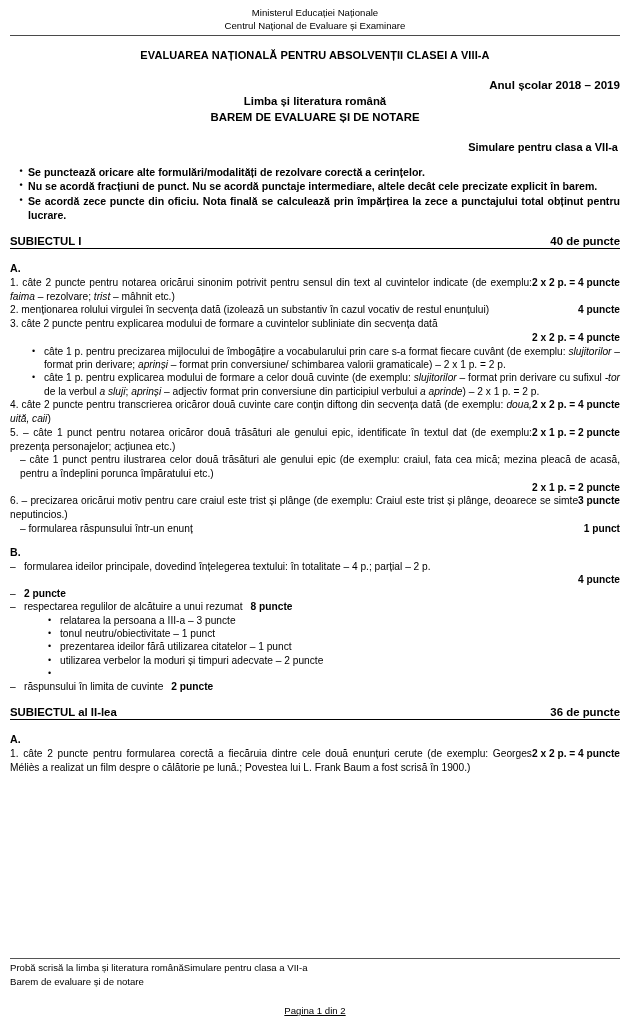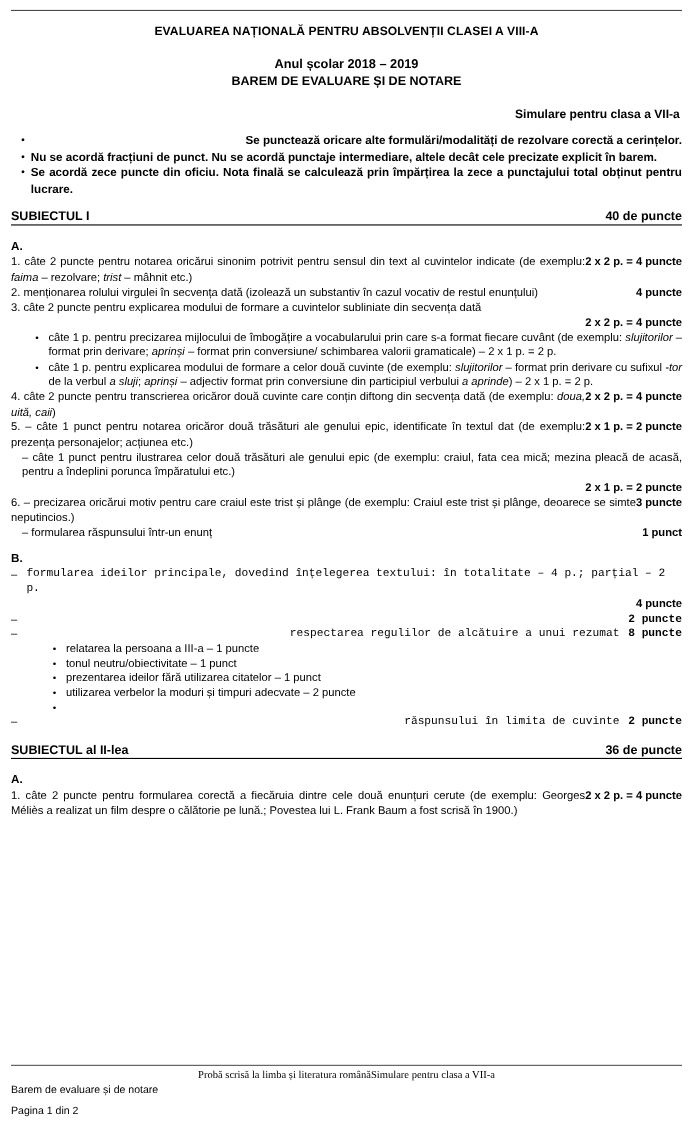--- a/index.html
+++ b/index.html
@@ -44,20 +44,21 @@
   .t-main {
     font-weight: bold;
     font-size: 11px;
     margin-top: 12px;
     letter-spacing: .1px;
   }
   .t-year {
     font-weight: bold;
     font-size: 11.6px;
     margin-top: 14px;
+    text-align: right;
   }
   .t-proba {
     font-weight: bold;
     font-size: 11.4px;
     margin-top: 15px;
   }
   .t-limba {
     font-weight: bold;
     font-size: 11.4px;
     margin-top: 2px;
@@ -93,21 +94,21 @@
     flex: 0 0 14px;
     text-align: center;
     font-size: 9px;
     line-height: 1.5;
     padding-left: 4px;
   }
   .intro .bullet-text {
     flex: 1 1 auto;
     text-align: justify;
   }
-  .intro .bullet-text.nojust { text-align: right; }
+  .intro .bullet-text.nojust { text-align: left; }
 
   
   .section-head {
     display: flex;
     align-items: baseline;
     justify-content: space-between;
     font-weight: bold;
     font-size: 11.4px;
     border-bottom: 1.6px solid #000;
     padding-bottom: 0px;
@@ -168,23 +169,22 @@
     display: flex;
     align-items: flex-start;
   }
   .dash-row .dm {
     flex: 0 0 14px;
     width: 14px;
   }
   .dash-row .dt {
     flex: 1 1 auto;
     display: flex;
-    justify-content: flex-end;
+    justify-content: flex-start;
     gap: 8px;
-    font-family: Liberation Mono, monospace;
   }
   .dash-row .dt .dtext { text-align: left; }
   .dash-row .dt .dpts  { font-weight: bold; white-space: nowrap; }
 
   .b-bullet {
     display: flex;
     align-items: flex-start;
     margin-left: 38px;
   }
   .b-bullet .bm {
@@ -203,45 +203,50 @@
     right: 10px;
     bottom: 6px;
   }
   .footer .frule {
     border: 0;
     border-top: 1.1px solid #555;
     margin: 0 0 2px 0;
   }
   .footer .frow {
     display: flex;
-    justify-content: center;
+    justify-content: flex-start;
     font-size: 9.6px;
     line-height: 1.42;
-    font-family: Liberation Serif, serif;
   }
   .footer .fleft-2 {
     font-size: 9.6px;
     line-height: 1.42;
   }
   .footer .fpage {
-    text-align: left;
+    text-align: center;
     font-size: 9.6px;
-    margin-top: 7px;
+    margin-top: 17px;
+    text-decoration: underline;
   }
 </style>
 </head>
 <body>
 
 <div class="page">
 
+  <div class="masthead">
+    <div>Ministerul Educației Naționale</div>
+    <div>Centrul Național de Evaluare și Examinare</div>
+  </div>
   <hr class="rule-top">
 
   <div class="title-block">
     <div class="t-main">EVALUAREA NAȚIONALĂ PENTRU ABSOLVENȚII CLASEI A VIII-A</div>
     <div class="t-year">Anul școlar 2018 – 2019</div>
+    <div class="t-limba">Limba și literatura română</div>
     <div class="t-barem">BAREM DE EVALUARE ȘI DE NOTARE</div>
   </div>
 
   <div class="simulare">Simulare pentru clasa a VII-a</div>
 
   <div class="intro">
     <div class="bullet-row">
       <span class="bullet-mark">•</span>
       <span class="bullet-text nojust">Se punctează oricare alte formulări/modalități de rezolvare corectă a cerințelor.</span>
     </div>
@@ -308,21 +313,21 @@
   <div class="dash-row">
     <span class="dm">–</span>
     <span class="dt">
       <span class="dtext">respectarea regulilor de alcătuire a unui rezumat</span>
       <span class="dpts">8 puncte</span>
     </span>
   </div>
 
   <div class="b-bullet">
     <span class="bm">•</span>
-    <span>relatarea la persoana a III-a – 1 puncte</span>
+    <span>relatarea la persoana a III-a – 3 puncte</span>
   </div>
   <div class="b-bullet">
     <span class="bm">•</span>
     <span>tonul neutru/obiectivitate – 1 punct</span>
   </div>
   <div class="b-bullet">
     <span class="bm">•</span>
     <span>prezentarea ideilor fără utilizarea citatelor – 1 punct</span>
   </div>
   <div class="b-bullet">

